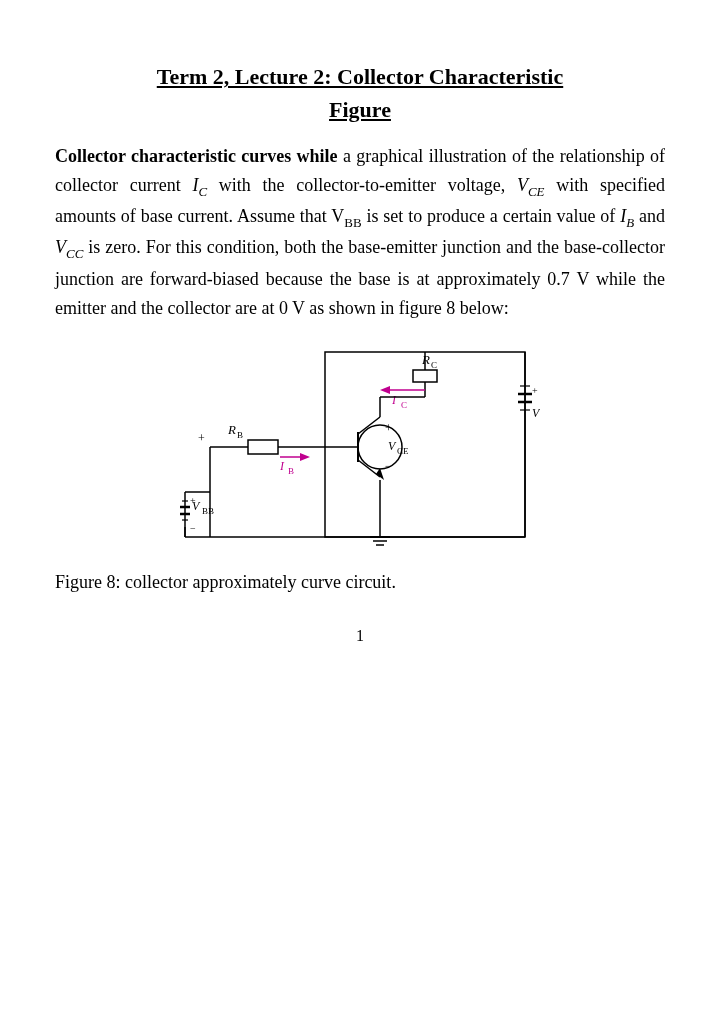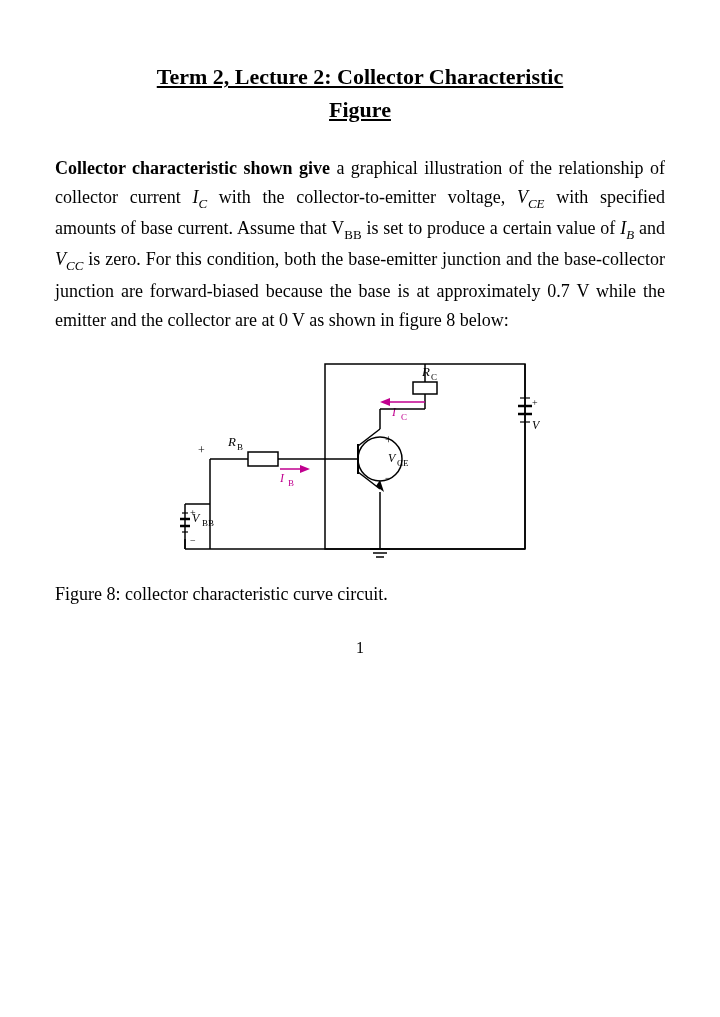--- a/index.html
+++ b/index.html
@@ -13,21 +13,21 @@
       font-family: "Times New Roman", Times, serif;
       font-size: 18px;
       color: #000;
       width: 720px;
       min-height: 1017px;
       padding: 60px 55px 40px 55px;
     }
 
     .title-block {
       text-align: center;
-      margin-bottom: 28px;
+      margin-bottom: 16px;
     }
 
     .title-block h1 {
       font-size: 22px;
       font-weight: bold;
       text-decoration: underline;
       line-height: 1.5;
     }
 
     .body-text {
@@ -86,21 +86,21 @@
 
 <div class="title-block">
   <h1>
     <span>Term 2, Lecture 2: Collector Characteristic</span><br>
     <span>Figure</span>
   </h1>
 </div>
 
 <div class="body-text">
   <p>
-    <span class="bold-phrase">Collector characteristic shown give</span>
+    <span class="bold-phrase">Collector characteristic curves while</span>
     a graphical illustration of the relationship of collector current <span class="italic-var">I<span class="subscript">C</span></span>
     with the collector-to-emitter voltage, <span class="italic-var">V<span class="subscript">CE</span></span> with
     specified amounts of base current. Assume that V<span class="small-caps subscript" style="font-size:0.72em;vertical-align:sub;">BB</span>
     is set to produce a certain value of <span class="italic-var">I<span class="subscript">B</span></span> and <span class="italic-var">V<span class="subscript">CC</span></span> is zero.
     For this condition, both the base-emitter junction and the base-collector junction are forward-biased
     because the base is at approximately 0.7 V while the emitter and the collector are at 0 V as shown in figure 8 below:
   </p>
 
   <div class="figure-container">
     <svg class="circuit-svg" width="360" height="210" viewBox="0 0 360 210">
@@ -186,20 +186,20 @@
       <line x1="340" y1="68" x2="350" y2="68" stroke="#000" stroke-width="1.2"></line>
       <line x1="338" y1="52" x2="352" y2="52" stroke="#000" stroke-width="2.5"></line>
       <line x1="340" y1="44" x2="350" y2="44" stroke="#000" stroke-width="1.2"></line>
       <text x="352" y="52" font-family="Times New Roman" font-size="10" fill="#000">+</text>
       <text x="352" y="75" font-family="Times New Roman" font-size="12" font-style="italic" fill="#000">V</text>
       <text x="362" y="79" font-family="Times New Roman" font-size="9" fill="#000">CC</text>
     </svg>
   </div>
 
   <p class="figure-caption">
-    <span>Figure 8: collector characteristic curve circuit.</span>
+    <span>Figure 8: collector approximately curve circuit.</span>
   </p>
 
 </div>
 
 <div class="page-number">
   <span>1</span>
 </div>
 
 </body></html>

